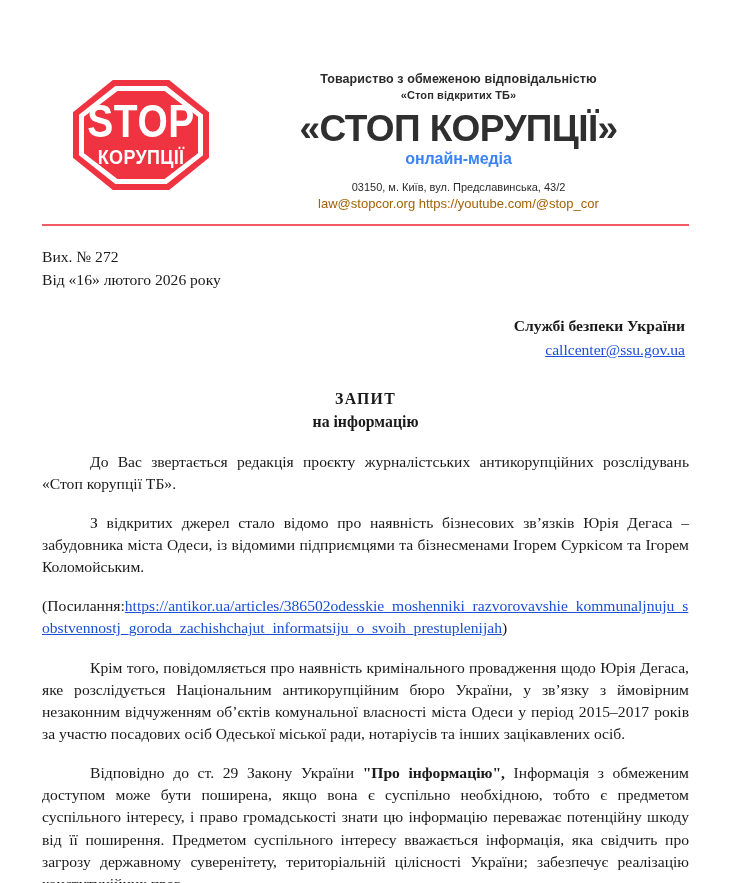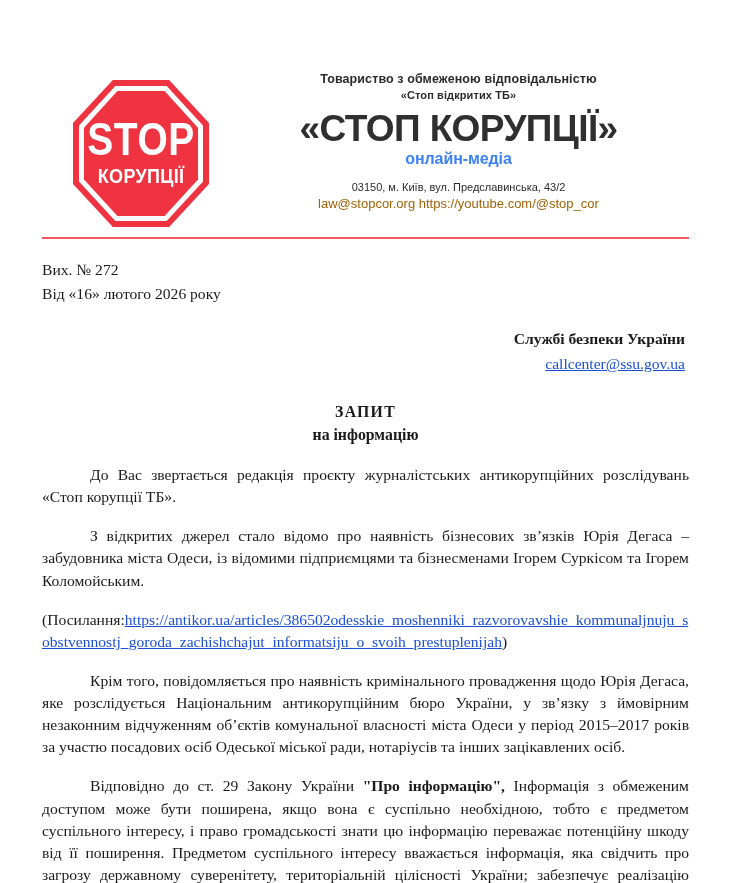--- a/index.html
+++ b/index.html
@@ -39,21 +39,21 @@
     flex: 0 0 186px;
     display: flex;
     justify-content: center;
     align-items: flex-start;
     padding-top: 20px;
   }
 
   .stop-sign {
     position: relative;
     width: 136px;
-    height: 147px;
+    height: 110px;
     margin-left: 12px;
   }
   .octagon-outer {
     position: absolute;
     inset: 0;
     background: #ef3340;
     clip-path: polygon(29.3% 0%, 70.7% 0%, 100% 29.3%, 100% 70.7%, 70.7% 100%, 29.3% 100%, 0% 70.7%, 0% 29.3%);
   }
   .octagon-ring {
     position: absolute;

